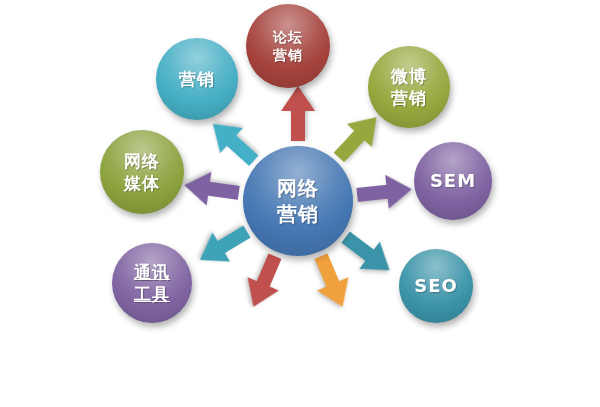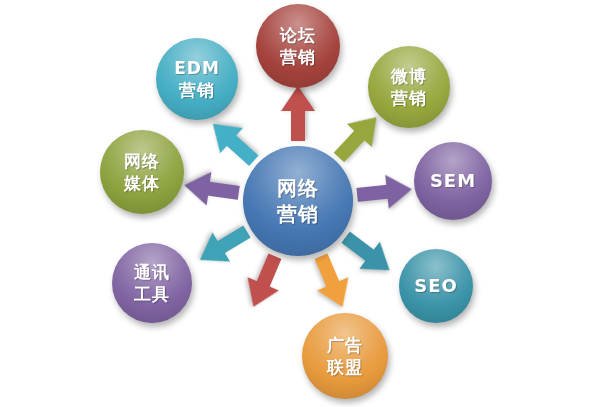--- a/index.html
+++ b/index.html
@@ -29,21 +29,21 @@
       rgba(255,255,255,0.42) 0%,
       rgba(255,255,255,0.10) 42%,
       rgba(0,0,0,0.00) 60%,
       rgba(0,0,0,0.18) 100%);
     background-color: #888;
     letter-spacing: 1px;
   }
   .node .label span { display: block; line-height: 1.3; text-shadow: 1px 1px 1px rgba(0,0,0,0.25); }
 
   .n-center { left: 243px; top: 146px; width: 110px; height: 110px; font-size: 20px; }
-  .n-forum  { left: 256px; top: 4px;   width: 84px;  height: 84px;  font-size: 17px; }
+  .n-forum  { left: 246px; top: 4px;   width: 84px;  height: 84px;  font-size: 14px; }
   .n-edm    { left: 156px; top: 38px;  width: 82px;  height: 82px;  font-size: 17px; }
   .n-weibo  { left: 368px; top: 46px;  width: 82px;  height: 82px;  font-size: 17px; }
   .n-media  { left: 100px; top: 130px; width: 84px;  height: 84px;  font-size: 17px; }
   .n-sem    { left: 414px; top: 142px; width: 78px;  height: 78px;  font-size: 18px; }
   .n-comm   { left: 112px; top: 243px; width: 80px;  height: 80px;  font-size: 17px; }
   .n-seo    { left: 399px; top: 249px; width: 74px;  height: 74px;  font-size: 18px; }
   .n-bid    { left: 204px; top: 314px; width: 86px;  height: 86px;  font-size: 17px; }
   .n-ad     { left: 302px; top: 313px; width: 86px;  height: 86px;  font-size: 17px; }
 
   
@@ -140,38 +140,31 @@
       <span>SEO</span>
       <span></span>
     </div>
   </div>
   <div class="node n-sem" style="background-color: rgb(126, 98, 161);">
     <div class="label">
       <span>SEM</span>
       <span></span>
     </div>
   </div>
-  <div class="node n-ad" style="background-color: rgb(232, 154, 60);">
-    <div class="label">
-      <span>广告</span>
-      <span>联盟</span>
-    </div>
-  </div>
-  <div class="node n-comm" style="background-color: rgb(128, 100, 162);">
+  <div class="node n-comm" style="background-color: rgb(128, 100, 162); text-decoration: underline;">
     <div class="label">
       <span>通讯</span>
       <span>工具</span>
     </div>
   </div>
   <div class="node n-media" style="background-color: rgb(140, 162, 61);">
     <div class="label">
       <span>网络</span>
       <span>媒体</span>
     </div>
   </div>
   <div class="node n-edm" style="background-color: rgb(69, 174, 196);">
     <div class="label">
-      <span>EDM</span>
       <span>营销</span>
     </div>
   </div>
 
 </div>
 
 </body></html>

